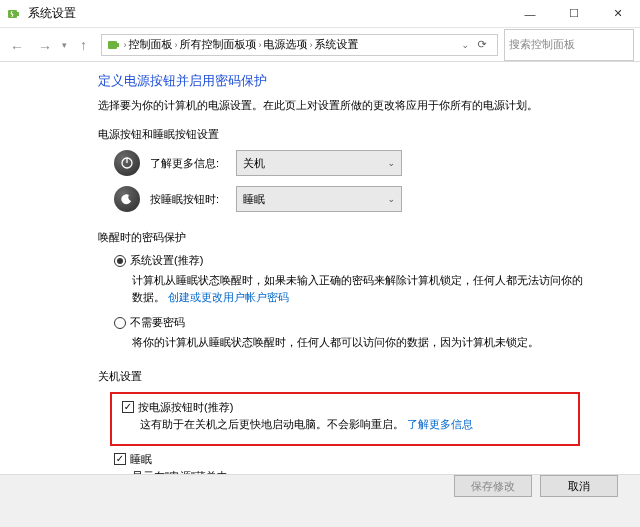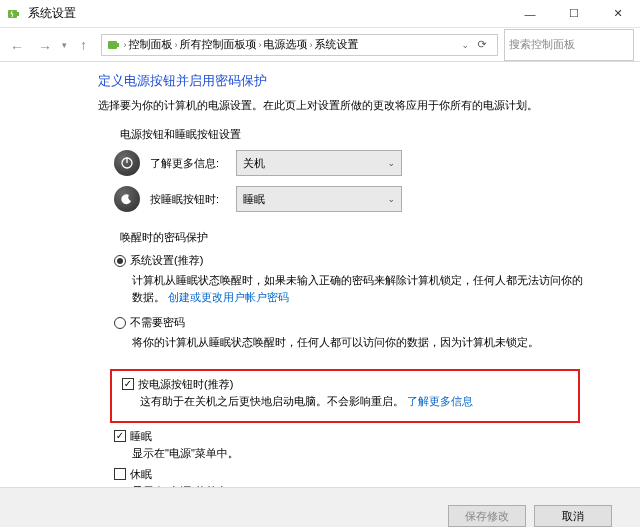--- a/index.html
+++ b/index.html
@@ -17,21 +17,21 @@
   .crumb-icon { width: 16px; height: 16px; }
   .breadcrumb { flex: 1; display: flex; align-items: center; height: 22px; border: 1px solid #ccc; padding: 0 4px; font-size: 11px; gap: 2px; }
   .crumb-sep { color: #666; font-size: 9px; }
   .crumb-refresh { width: 22px; color: #555; text-align: center; }
   .search-box { width: 130px; height: 32px; border: 1px solid #ccc; padding: 0 4px; font-size: 11px; color: #888; display: flex; align-items: center; }
 
   .content { padding: 10px 0 0 98px; }
   .heading { color: #1d4ed8; font-size: 13px; margin-bottom: 8px; }
   .subtext { font-size: 11px; margin-bottom: 14px; }
 
-  .section-label { font-size: 11px; margin-bottom: 8px; margin-left: 22px; }
+  .section-label { font-size: 11px; margin-bottom: 8px; }
 
   .row-field { display: flex; align-items: center; margin-bottom: 10px; padding-left: 16px; }
   .round-icon { width: 26px; height: 26px; border-radius: 50%; background: radial-gradient(circle at 35% 30%, #6a6a6a, #2b2b2b); display: flex; align-items: center; justify-content: center; margin-right: 10px; }
   .round-icon svg { width: 14px; height: 14px; }
   .field-label { width: 86px; font-size: 11px; }
   .select { width: 166px; height: 26px; border: 1px solid #adadad; background: #e9e9e9; display: flex; align-items: center; justify-content: space-between; padding: 0 6px; font-size: 11px; }
   .select-caret { font-size: 9px; color: #555; }
 
   .wake-section { margin-top: 18px; }
   .radio-block { padding-left: 16px; margin-bottom: 10px; }
@@ -43,21 +43,21 @@
 
   .shutdown-section { margin-top: 18px; }
   .highlight-box { border: 2px solid #e21b1b; padding: 6px 6px 6px 6px; margin: 4px 60px 6px 12px; }
   .check-block { padding-left: 16px; margin-bottom: 6px; }
   .check-row { display: flex; align-items: center; gap: 4px; font-size: 11px; }
   .checkbox { width: 12px; height: 12px; border: 1px solid #333; display: inline-flex; align-items: center; justify-content: center; font-size: 10px; line-height: 1; background: #fff; }
   .checkbox.checked::after { content: "✓"; }
   .check-desc { font-size: 11px; margin: 2px 0 0 18px; }
   .highlight-box .check-block { padding-left: 4px; }
 
-  .footer { position: absolute; bottom: 0; left: 0; right: 0; height: 40px; border-top: 1px solid #dcdcdc; background: #f0f0f0; display: flex; align-items: flex-end; justify-content: flex-end; padding-right: 28px; gap: 8px; }
+  .footer { position: absolute; bottom: 0; left: 0; right: 0; height: 53px; border-top: 1px solid #dcdcdc; background: #f0f0f0; display: flex; align-items: flex-start; justify-content: flex-end; padding-right: 22px; gap: 8px; }
   .btn { min-width: 78px; height: 22px; border: 1px solid #adadad; background: #e1e1e1; font-size: 11px; display: flex; align-items: center; justify-content: center; }
   .btn.disabled { color: #888; }
 
   .green-battery { display:inline-block; }
 </style>
 </head>
 <body>
 
 <div class="titlebar">
   <span class="titlebar-icon green-battery">
@@ -154,20 +154,21 @@
     <div class="radio-block">
       <div class="radio-row">
         <span class="radio"></span>
         <span>不需要密码</span>
       </div>
       <div class="radio-desc">将你的计算机从睡眠状态唤醒时，任何人都可以访问你的数据，因为计算机未锁定。</div>
     </div>
   </div>
 
   <div class="shutdown-section">
+    <div class="section-label">关机设置</div>
 
     <div class="highlight-box">
       <div class="check-block">
         <div class="check-row">
           <span class="checkbox checked"></span>
           <span>按电源按钮时(推荐)</span>
         </div>
         <div class="check-desc">
           <span>这有助于在关机之后更快地启动电脑。不会影响重启。</span>
           <span class="link">了解更多信息</span>

